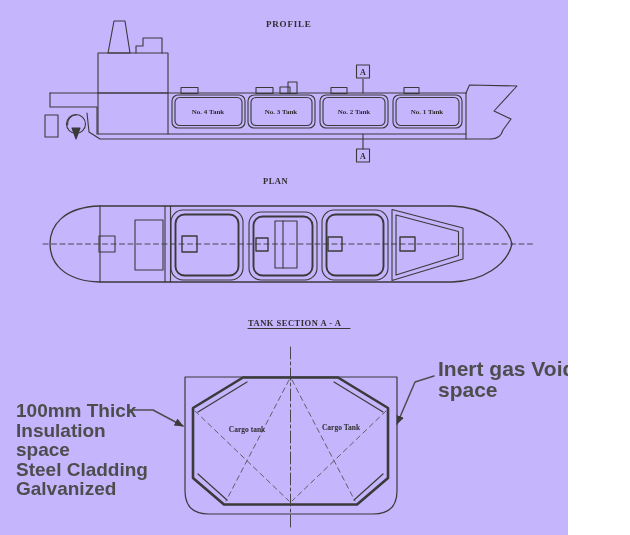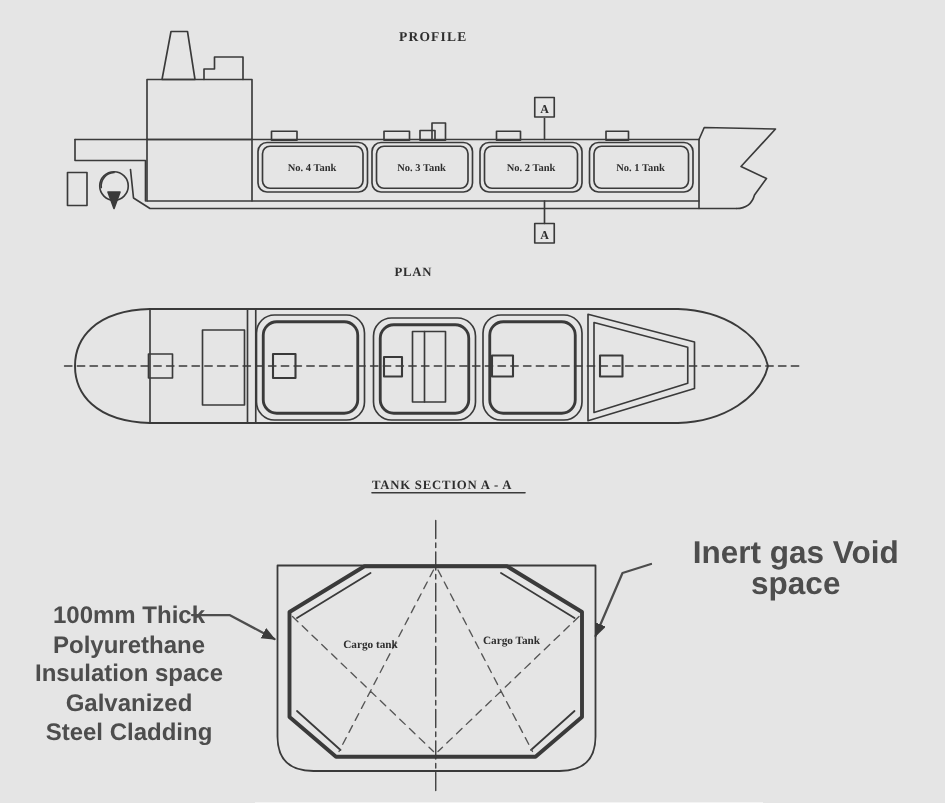--- a/index.html
+++ b/index.html
@@ -1,26 +1,25 @@
 <!DOCTYPE html>
 <html><head>
 <meta charset="utf-8">
 <style>
   html,body{margin:0;padding:0;background:#fff;}
   #canvas{
-    position:relative;width:630px;height:535px;background:#e5e5e5;overflow:hidden;
+    position:relative;width:568px;height:535px;background:#c4b5fd;overflow:hidden;
     font-family:"Liberation Sans", sans-serif;
-    text-align:center;
   }
   #drawing{position:absolute;left:0;top:0;}
   .ann{
     position:absolute;color:#4d4d4d;font-weight:bold;
     font-family:"Liberation Sans", sans-serif;
   }
-  #ann-left{left:16px;top:401px;font-size:16px;line-height:19.5px;width:140px;}
+  #ann-left{left:16px;top:401px;font-size:19px;line-height:19.5px;width:140px;}
   #ann-right{left:438px;top:359px;font-size:21px;line-height:20.5px;width:185px;}
   .dwg-label{font-family:"Liberation Serif", serif;font-weight:bold;fill:#2e2e2e;}
 </style>
 </head>
 <body>
 
 <div id="canvas">
 
 <svg id="drawing" width="630" height="535" viewBox="0 0 630 535" fill="none" stroke="#3a3a3a" stroke-width="1.1" stroke-linecap="round" stroke-linejoin="round">
 
@@ -139,23 +138,22 @@
     <text class="dwg-label" x="247" y="432" font-size="7.5" text-anchor="middle" stroke="none">Cargo tank</text>
     <text class="dwg-label" x="341" y="429.5" font-size="7.5" text-anchor="middle" stroke="none">Cargo Tank</text>
 
     <path stroke-width="1.5" stroke="#4d4d4d" marker-end="url(#arr)" d="M128,410 L153,410 L183,426"></path>
     <path stroke-width="1.5" stroke="#4d4d4d" marker-end="url(#arr)" d="M434,376 L415,382 L397,424"></path>
   </g>
 </svg>
 
 <div id="ann-left" class="ann">
   <div>100mm Thick</div>
-  <div>Polyurethane</div>
   <div>Insulation space</div>
+  <div>Steel Cladding</div>
   <div>Galvanized</div>
-  <div>Steel Cladding</div>
 </div>
 
 <div id="ann-right" class="ann">
   <div>Inert gas Void space</div>
 </div>
 
 </div>
 
 </body></html>

